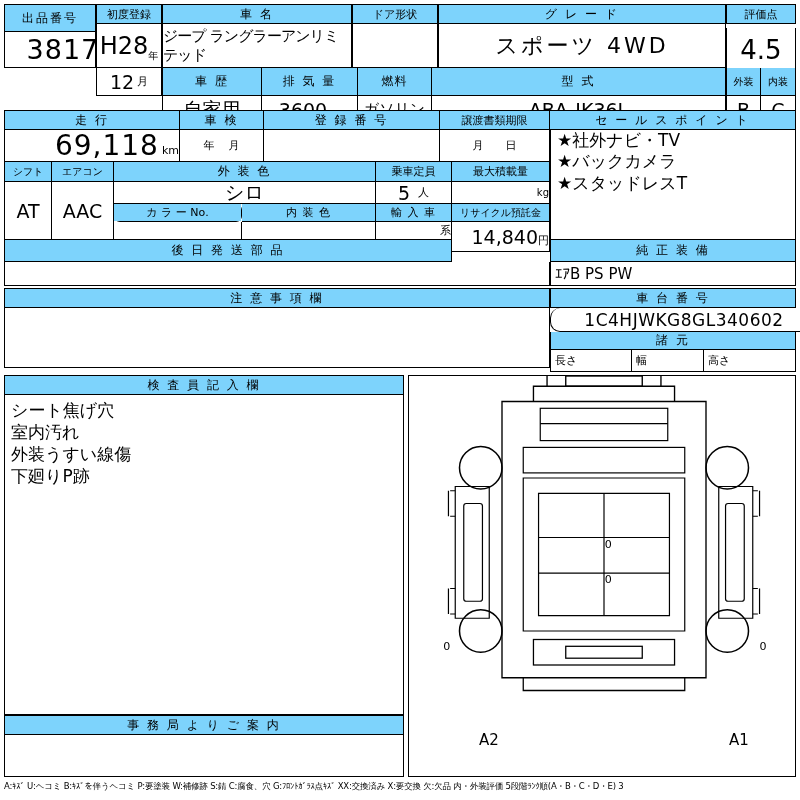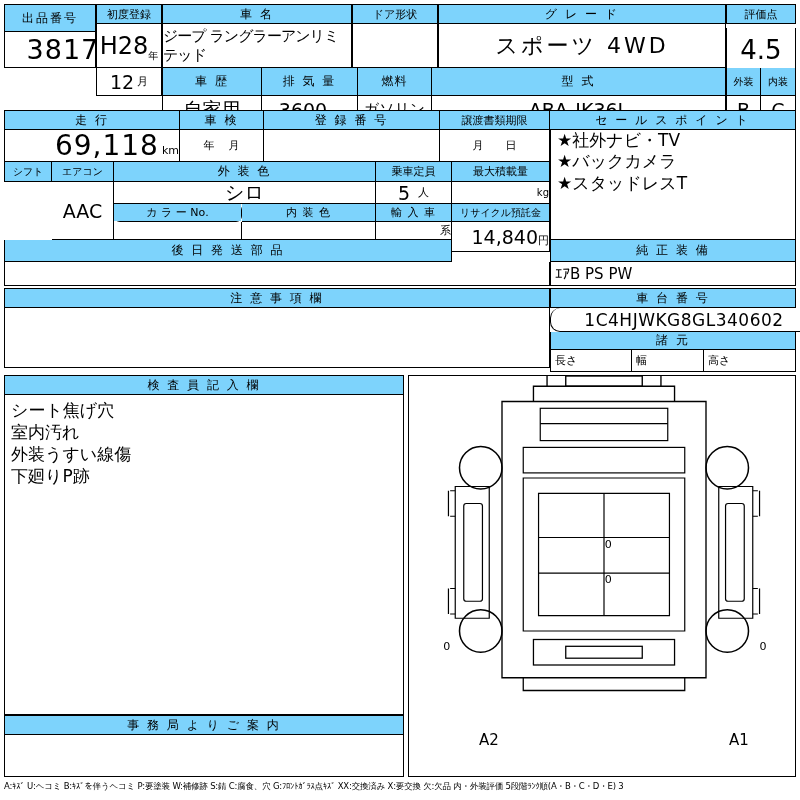--- a/index.html
+++ b/index.html
@@ -243,20 +243,23 @@
   <div class="box" style="left:114px;top:162px;width:262px;height:20px;border-top:none;border-left:none;">
     <div class="hdr" style="width:100%;height:100%;">外 装 色</div>
   </div>
   <div class="box" style="left:376px;top:162px;width:76px;height:20px;border-top:none;border-left:none;">
     <div class="hdr small" style="width:100%;height:100%;letter-spacing:0;">乗車定員</div>
   </div>
   <div class="box" style="left:452px;top:162px;width:98px;height:20px;border-top:none;border-left:none;">
     <div class="hdr small" style="width:100%;height:100%;letter-spacing:0;">最大積載量</div>
   </div>
 
+  <div class="box" style="left:4px;top:182px;width:48px;height:58px;border-top:none;">
+    <div class="cell c-center mid" style="width:100%;height:100%;">AT</div>
+  </div>
   <div class="box" style="left:52px;top:182px;width:62px;height:58px;border-top:none;border-left:none;">
     <div class="cell c-center mid" style="width:100%;height:100%;">AAC</div>
   </div>
 
   <div class="box" style="left:114px;top:182px;width:262px;height:22px;border-top:none;border-left:none;">
     <div class="cell c-center mid" style="width:100%;height:100%;">シロ</div>
   </div>
 
   <div class="box" style="left:376px;top:182px;width:76px;height:22px;border-top:none;border-left:none;">
     <div class="cell c-center" style="width:100%;height:100%;">

